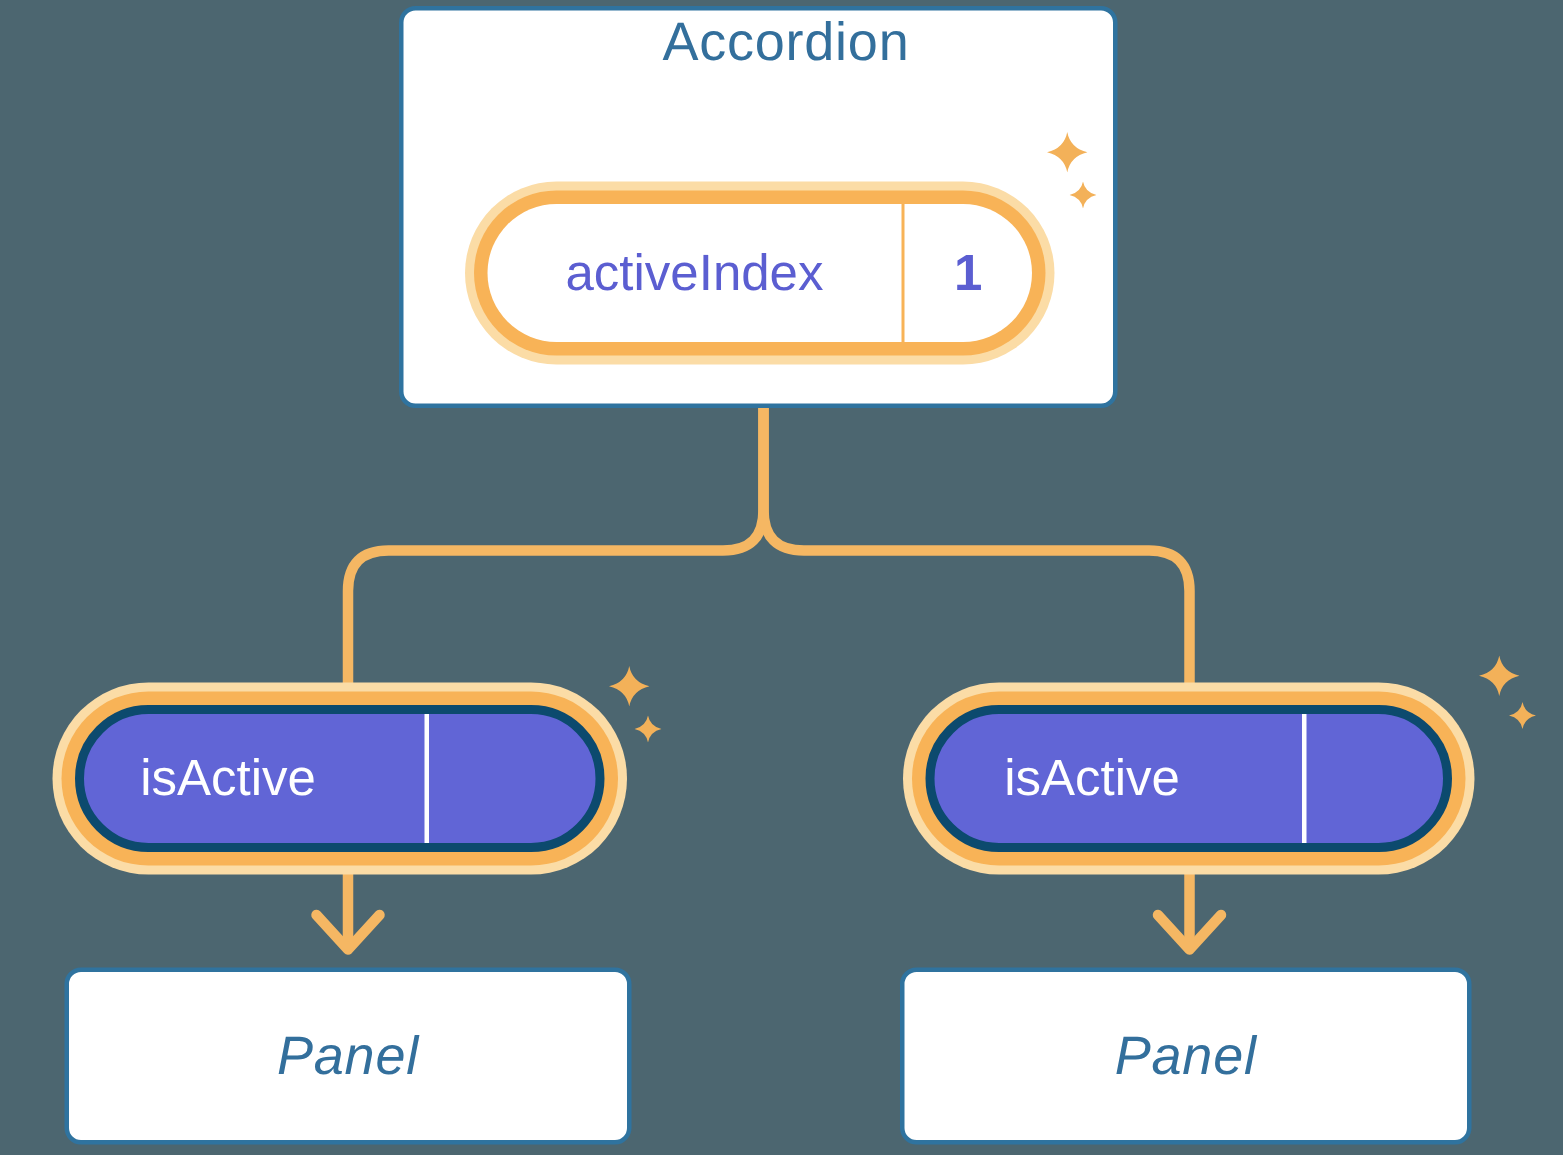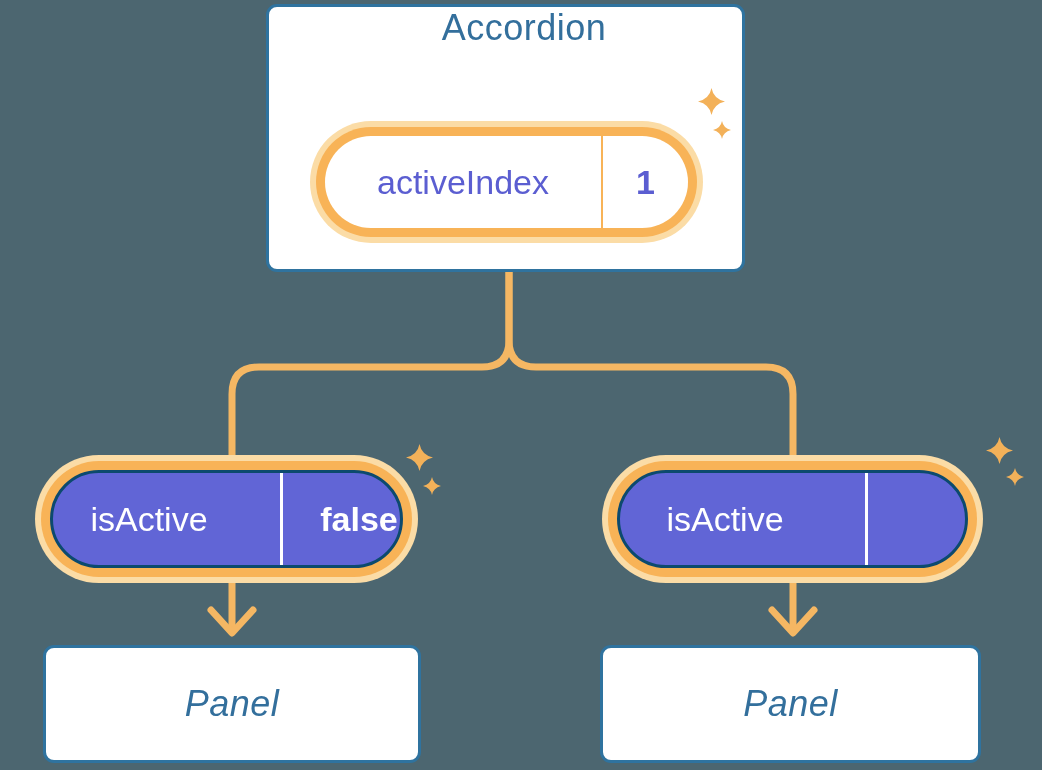--- a/index.html
+++ b/index.html
@@ -74,21 +74,21 @@
   }
   .pill-inner{
     width:100%;height:100%;
     border-radius:999px;
     display:flex;align-items:stretch;
     overflow:hidden;
   }
   .pill-inner.white-inner{background:var(--card-fill,#fff);}
   .pill-inner.purple-inner{
     background:var(--state-fill-purple,#6165D6);
-    border:3px solid #0c4a6e;
+    border:6px solid #0c4a6e;
     gap:35px;
   }
   .state-pill-root{left:310px;top:105px;width:393px;height:122px;margin-top:16px;}
   .state-pill-left{left:35px;top:455px;width:383px;height:128px;}
   .state-pill-right{left:602px;top:455px;width:381px;height:128px;}
   .pill-cell{
     display:flex;align-items:center;justify-content:center;
     font-size:34px;
   }
   .cell-grow{flex:1 1 auto;}
@@ -128,21 +128,20 @@
         <div class="pill-cell w85 prop-value">1</div>
       </div>
     </div>
   </div>
 
   <div class="pill-glow state-pill-left">
     <div class="pill-ring">
       <div class="pill-inner purple-inner">
         <div class="pill-cell w192 state-name">isActive</div>
         <div class="divider-white"></div>
-        <div class="pill-cell cell-grow state-value">false</div>
       </div>
     </div>
   </div>
 
   <div class="pill-glow state-pill-right">
     <div class="pill-ring">
       <div class="pill-inner purple-inner">
         <div class="pill-cell w210 state-name">isActive</div>
         <div class="divider-white"></div>
       </div>

